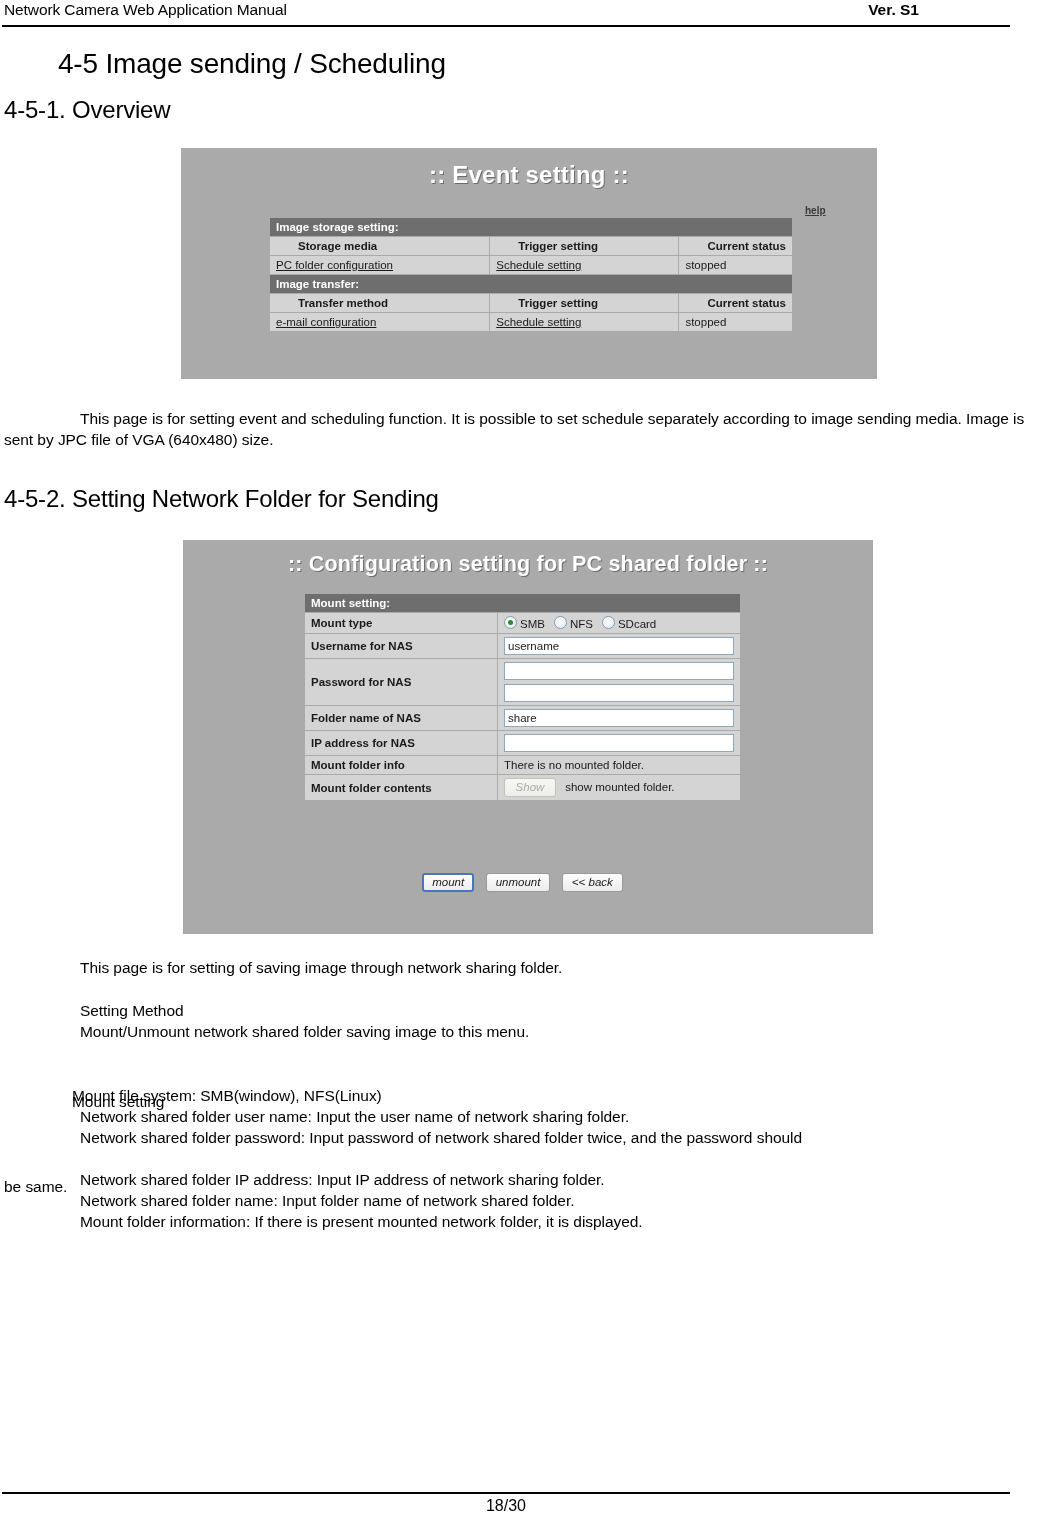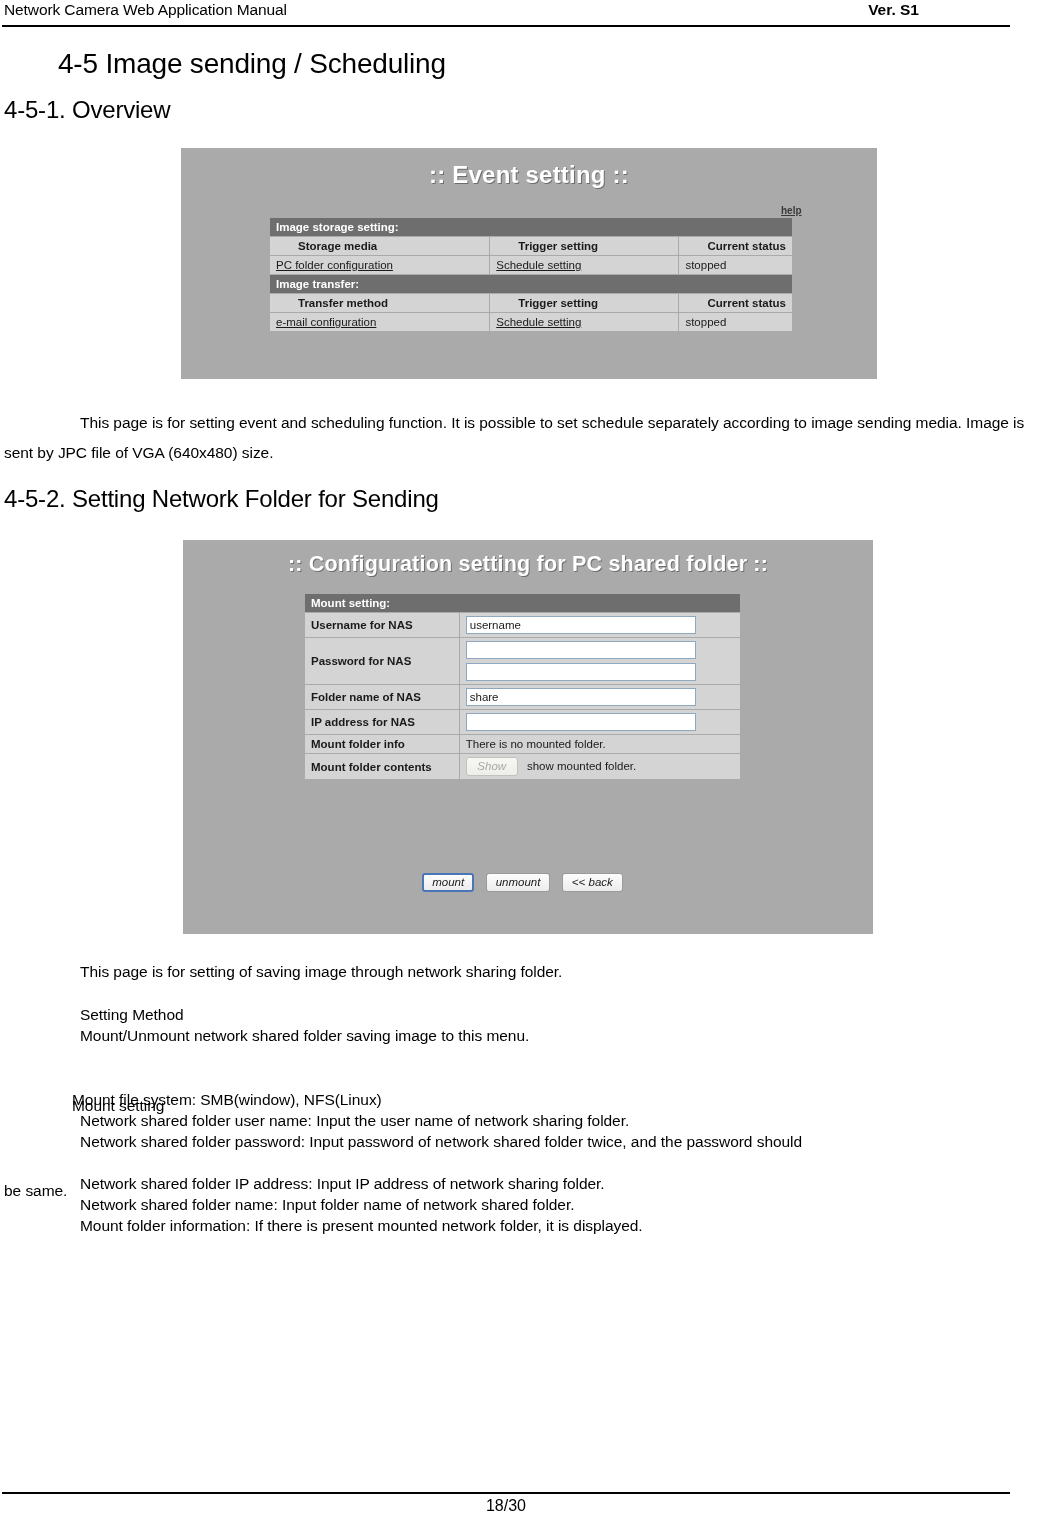--- a/index.html
+++ b/index.html
@@ -62,21 +62,21 @@
     white-space: nowrap;
   }
   #heading-45 { left: 58px; top: 48px; }
   #heading-451 { left: 4px; top: 96px; }
   #heading-452 { left: 4px; top: 485px; }
 
   
   .para {
     position: absolute;
     font-size: 15.5px;
-    line-height: 30px;
+    line-height: 21px;
     letter-spacing: -0.05px;
     color: #000;
   }
 
   
   .shot {
     position: absolute;
     background: #aaaaaa;
     box-sizing: border-box;
   }
@@ -222,21 +222,21 @@
   <div class="hdr-rule"></div>
 </div>
 
 <div class="h-sec" id="heading-45">4-5   Image sending / Scheduling</div>
 <div class="h-sub" id="heading-451">4-5-1.   Overview</div>
 
 <div class="shot" id="shot-event" style="left:181px; top:148px; width:696px; height:231px;">
 
   <div class="shot-title" style="position:absolute; left:0; top:13px; width:696px; font-size:24px;">:: Event setting ::</div>
 
-  <a class="help-link" href="#" style="left:600px; top:57px;">help</a>
+  <a class="help-link" href="#" style="left:624px; top:57px;">help</a>
 
   <table class="webtable" style="left:88px; top:69px; width:524px;">
     <tbody>
         <tr>
       <td class="grouphdr" colspan="3">Image storage setting:</td>
     </tr>
     <tr>
       <td class="colhdr" style="width:190px;">Storage media</td>
       <td class="colhdr" style="width:158px;">Trigger setting</td>
       <td class="colhdr">Current status</td>
@@ -278,20 +278,28 @@
 <div class="shot" id="shot-folder" style="left:183px; top:540px; width:690px; height:394px;">
 
   <div class="shot-title" style="position:absolute; left:0; top:12px; width:690px; font-size:21.5px;">:: Configuration setting for PC shared folder ::</div>
 
   <table class="webtable" style="left:121px; top:53px; width:437px;">
     <tbody>
         <tr>
       <td class="grouphdr" colspan="2">Mount setting:</td>
     </tr>
 
+    <tr>
+      <td class="rowlabel" style="width:180px;">Mount type</td>
+      <td class="value">
+        <span class="radio-wrap">
+          <span class="radio checked"></span><span class="radio-label">SMB</span><span class="radio"></span><span class="radio-label">NFS</span><span class="radio"></span><span class="radio-label">SDcard</span>
+        </span>
+      </td>
+    </tr>
 
     <tr>
       <td class="rowlabel">Username for NAS</td>
       <td class="value">
         <span class="txtinput" style="width:230px;">username</span>
       </td>
     </tr>
 
     <tr>
       <td class="rowlabel">Password for NAS</td>

